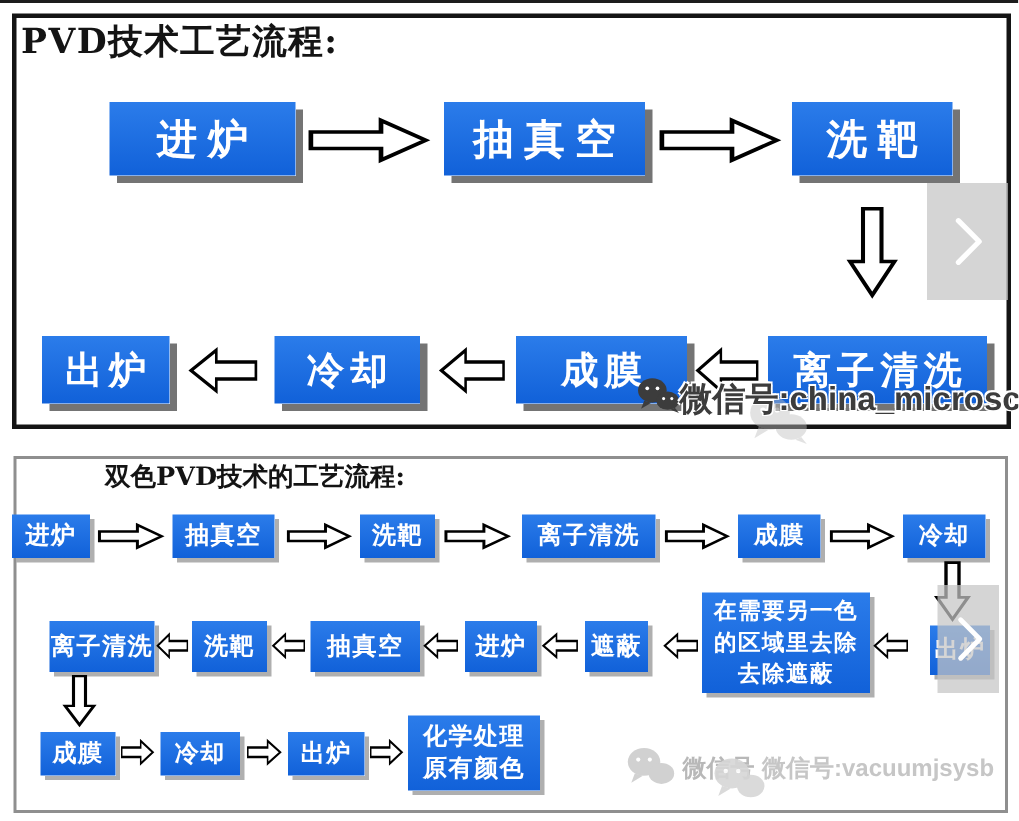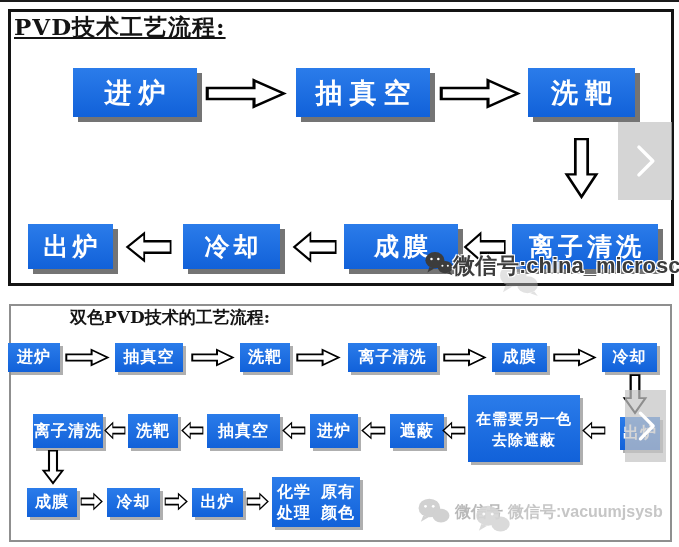--- a/index.html
+++ b/index.html
@@ -4,31 +4,31 @@
 <style>
   html,body{margin:0;padding:0;background:#fff;}
   #page{position:relative;width:679px;height:547px;background:var(--page_bg);
         font-family:"Liberation Sans",sans-serif;overflow:hidden;}
   .abs{position:absolute;box-sizing:border-box;}
   .topline{background:var(--topline);}
   #panel1{border:3px solid var(--panel1_border);}
   #panel2{border:2px solid var(--panel2_border);}
   .ptitle{font-weight:bold;color:#141414;white-space:nowrap;
           font-family:"DejaVu Serif","Liberation Serif",serif;}
-  .p1title{font-size:23px;letter-spacing:1px;text-decoration:underline;}
+  .p1title{font-size:23px;letter-spacing:1px;}
   .p2title{font-size:17px;}
   .box{display:flex;align-items:center;justify-content:center;color:var(--box_text);
        font-weight:bold;background:linear-gradient(180deg,var(--box_blue_light),var(--box_blue));
        z-index:2;text-align:center;}
   .p1box{font-size:27px;letter-spacing:7px;padding-left:7px;
          box-shadow:5px 5px 0 var(--box_shadow1);}
   .p1box.r2{font-size:25px;letter-spacing:4px;padding-left:4px;}
   .p2box{font-size:16px;letter-spacing:1px;box-shadow:3px 3px 0 var(--box_shadow2);}
   .note{flex-direction:column;font-size:15px;line-height:21px;letter-spacing:1px;}
-  .note2{flex-direction:row;font-size:16px;line-height:21px;letter-spacing:1px;}
+  .note2{flex-direction:column;font-size:16px;line-height:21px;letter-spacing:1px;}
   svg.arrow{z-index:3;overflow:visible;}
   .harrow{fill:var(--arrow_fill);stroke:var(--arrow_stroke);stroke-width:2.6;stroke-linejoin:miter;}
   .harrow.big{stroke-width:2.2;}
   .chev{display:flex;align-items:center;justify-content:center;
         background:var(--chevron_bg);z-index:6;cursor:pointer;}
   .chev svg{stroke:var(--chevron_glyph);fill:none;stroke-width:4;stroke-linecap:round;stroke-linejoin:round;}
   .wm{z-index:5;font-weight:bold;white-space:nowrap;}
   .wm1t{color:var(--wm_dark);
         text-shadow:1px 1px 0 #fff,-1px -1px 0 #fff,1px -1px 0 #fff,-1px 1px 0 #fff;}
   .wm2t{color:var(--wm_light);text-shadow:1px 1px 0 #ffffff;}
@@ -136,26 +136,27 @@
       <path class="harrow" d="M57 10 L24 10 L24 3 L3 15 L24 27 L24 20 L57 20 Z"></path>
     </svg>
   <div class="abs box p2box" style="left:207px;top:414px;width:73px;height:34px">抽真空</div>
   <svg class="abs arrow" style="left:282px;top:421px;width:24px;height:19px" viewBox="0 0 60 30" preserveAspectRatio="none">
       <path class="harrow" d="M57 10 L24 10 L24 3 L3 15 L24 27 L24 20 L57 20 Z"></path>
     </svg>
   <div class="abs box p2box" style="left:310px;top:414px;width:48px;height:34px">进炉</div>
   <svg class="abs arrow" style="left:361px;top:421px;width:25px;height:19px" viewBox="0 0 60 30" preserveAspectRatio="none">
       <path class="harrow" d="M57 10 L24 10 L24 3 L3 15 L24 27 L24 20 L57 20 Z"></path>
     </svg>
-  <div class="abs box p2box" style="left:390px;top:414px;width:54px;height:34px">遮蔽</div>
+  <div class="abs box p2box" style="left:390px;top:414px;width:42px;height:34px">遮蔽</div>
   <svg class="abs arrow" style="left:442px;top:421px;width:24px;height:19px" viewBox="0 0 60 30" preserveAspectRatio="none">
       <path class="harrow" d="M57 10 L24 10 L24 3 L3 15 L24 27 L24 20 L57 20 Z"></path>
     </svg>
   <div class="abs box p2box note" style="left:468px;top:395px;width:112px;height:67px">
     <span>在需要另一色</span>
+    <span>的区域里去除</span>
     <span>去除遮蔽</span>
   </div>
   <svg class="abs arrow" style="left:582px;top:421px;width:24px;height:19px" viewBox="0 0 60 30" preserveAspectRatio="none">
       <path class="harrow" d="M57 10 L24 10 L24 3 L3 15 L24 27 L24 20 L57 20 Z"></path>
     </svg>
   <div class="abs box p2box" style="left:620px;top:417px;width:40px;height:33px">出炉</div>
 
   <svg class="abs arrow" style="left:41px;top:449px;width:24px;height:36px" viewBox="0 0 30 60" preserveAspectRatio="none">
       <path class="harrow" d="M10 3 L20 3 L20 36 L27 36 L15 57 L3 36 L10 36 Z"></path>
     </svg>

